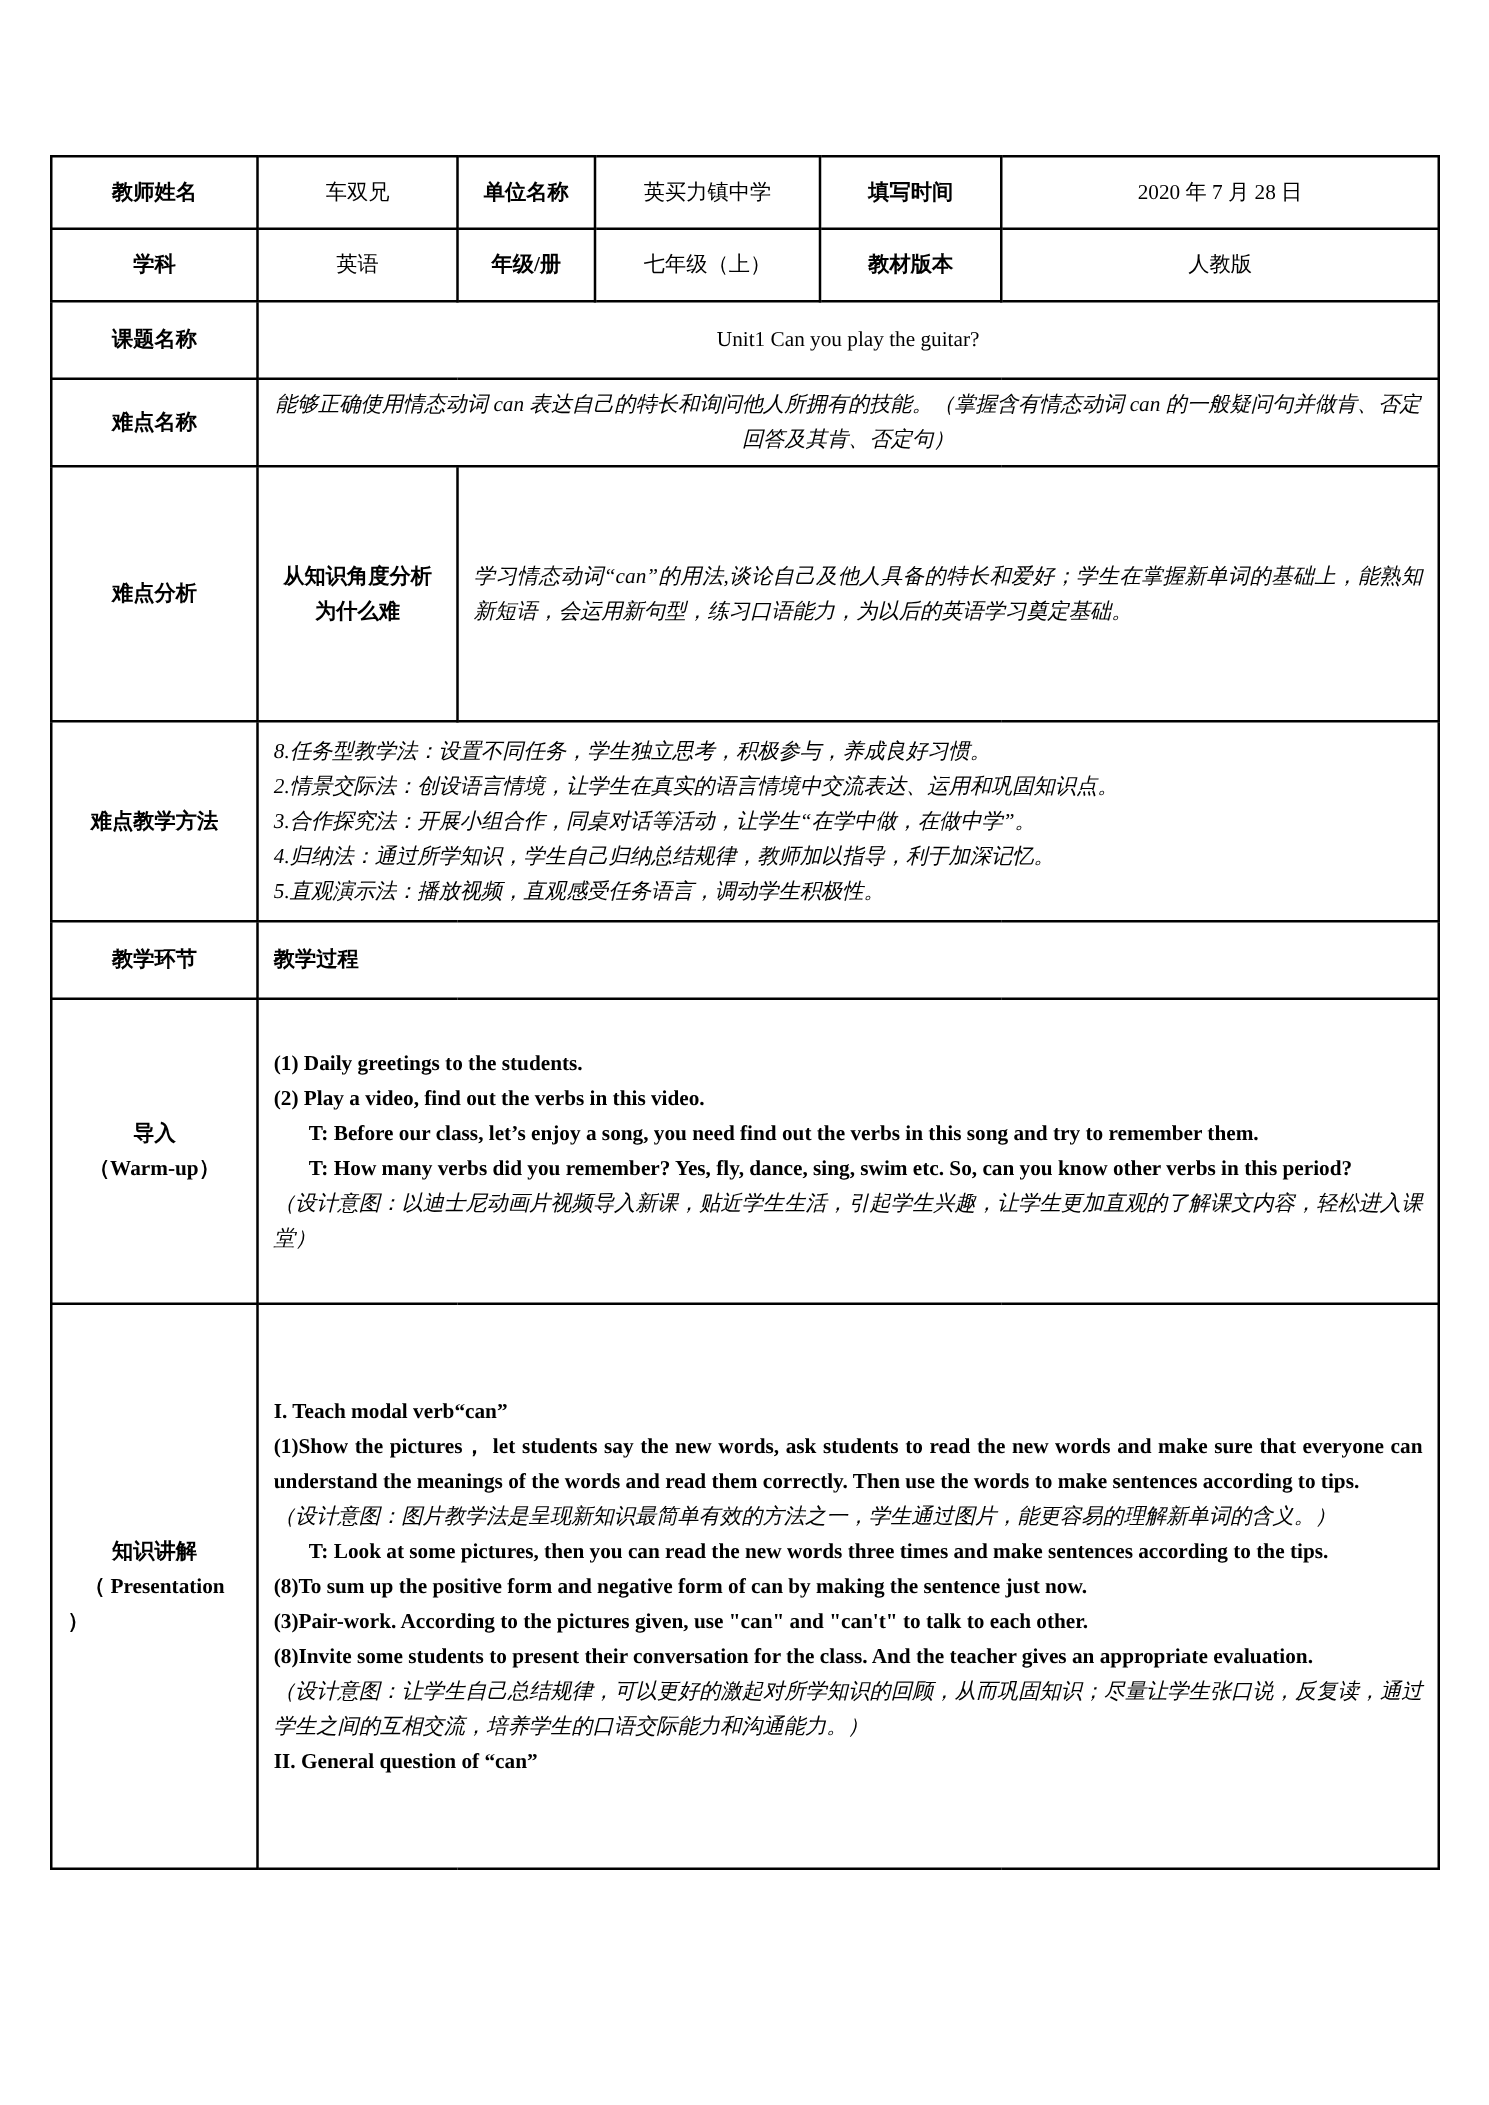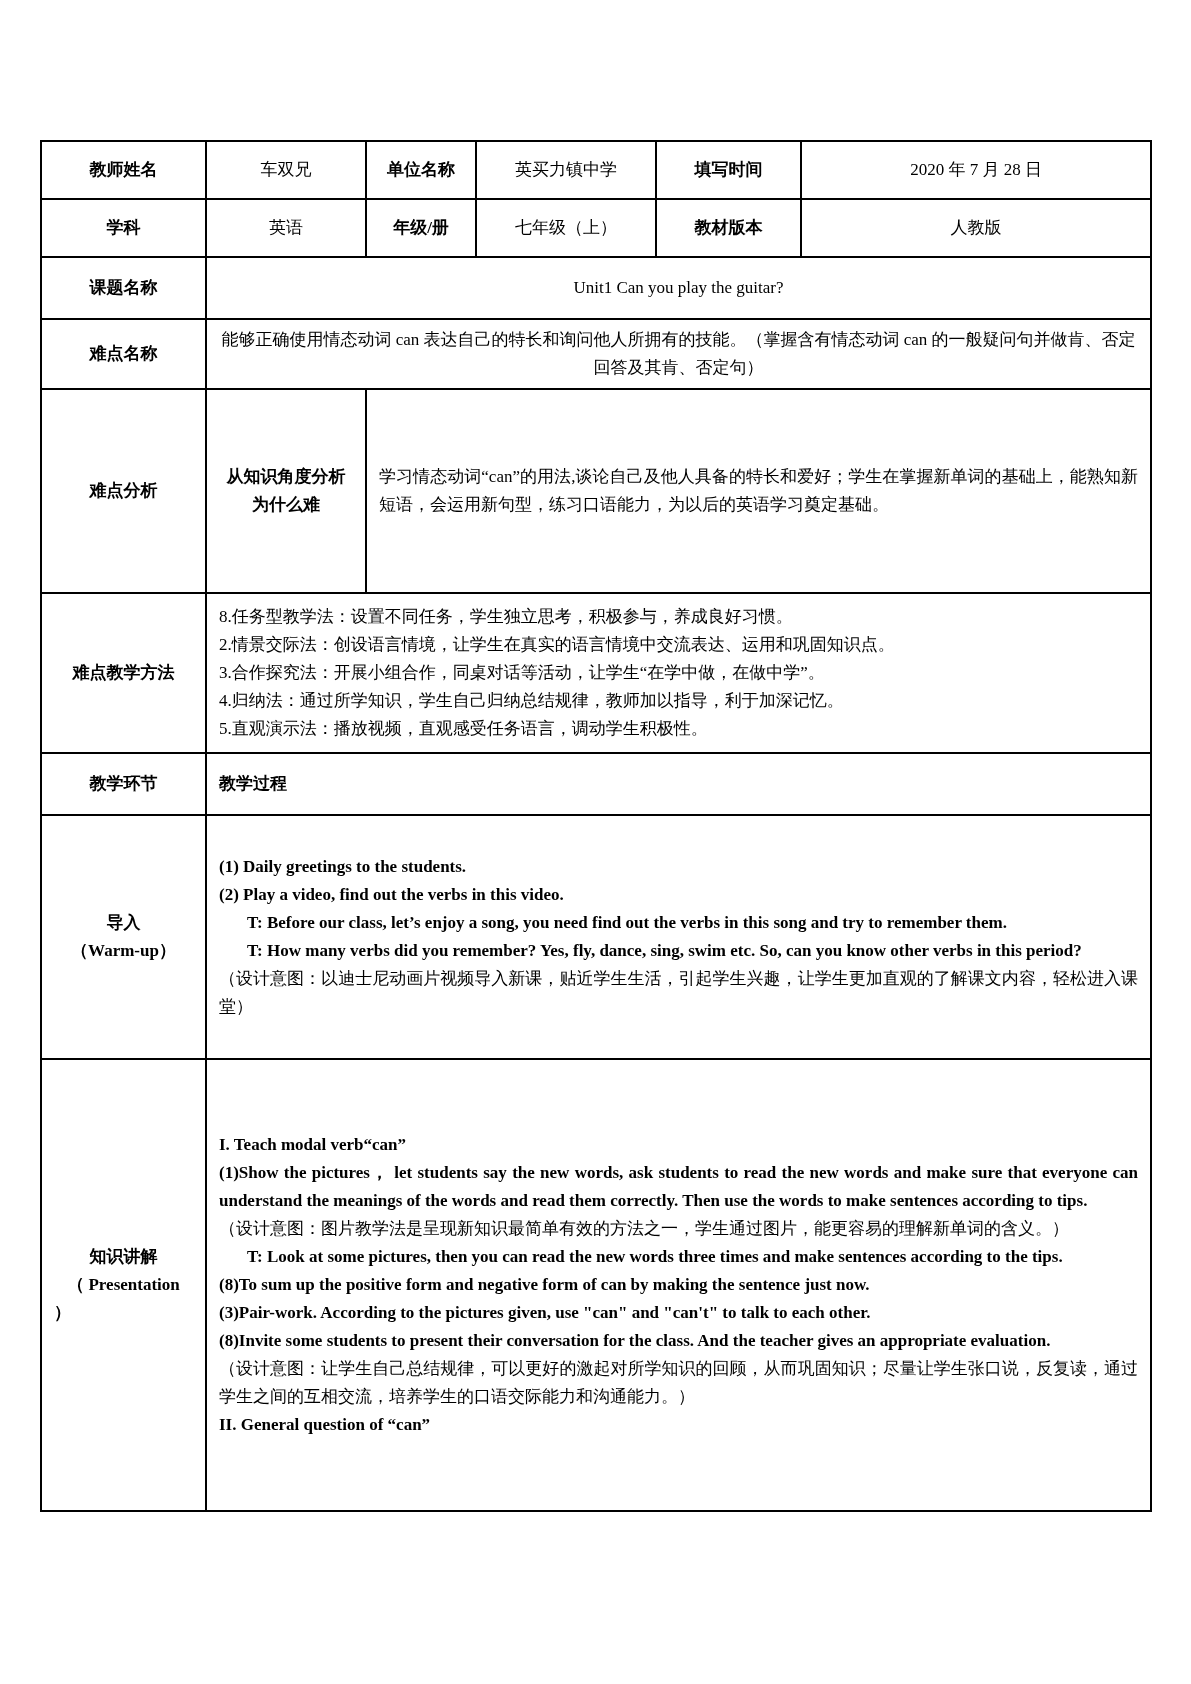--- a/index.html
+++ b/index.html
@@ -12,21 +12,21 @@
   .page {
     position: relative;
     width: 1191px;
     height: 1684px;
     background: #ffffff;
     overflow: hidden;
   }
   table.lesson {
     position: absolute;
     left: 40px;
-    top: 140px;
+    top: 124px;
     width: 1110px;
     border-collapse: collapse;
     table-layout: fixed;
   }
   table.lesson td {
     border: 2px solid #000;
     padding: 5px 12px;
     font-size: 17px;
     line-height: 1.65;
     vertical-align: middle;
@@ -50,20 +50,21 @@
   }
   p { margin: 0; padding: 0; }
   .en {
     font-weight: bold;
     text-align: justify;
     font-family: "Liberation Serif", serif;
   }
   .cn {
     font-weight: normal;
     text-align: justify;
+    font-style: italic;
   }
   .indent { text-indent: 28px; }
   .centerline { text-align: center; }
   .proc {
     font-weight: bold;
     font-size: 18px;
   }
 </style>
 </head>
 <body>

